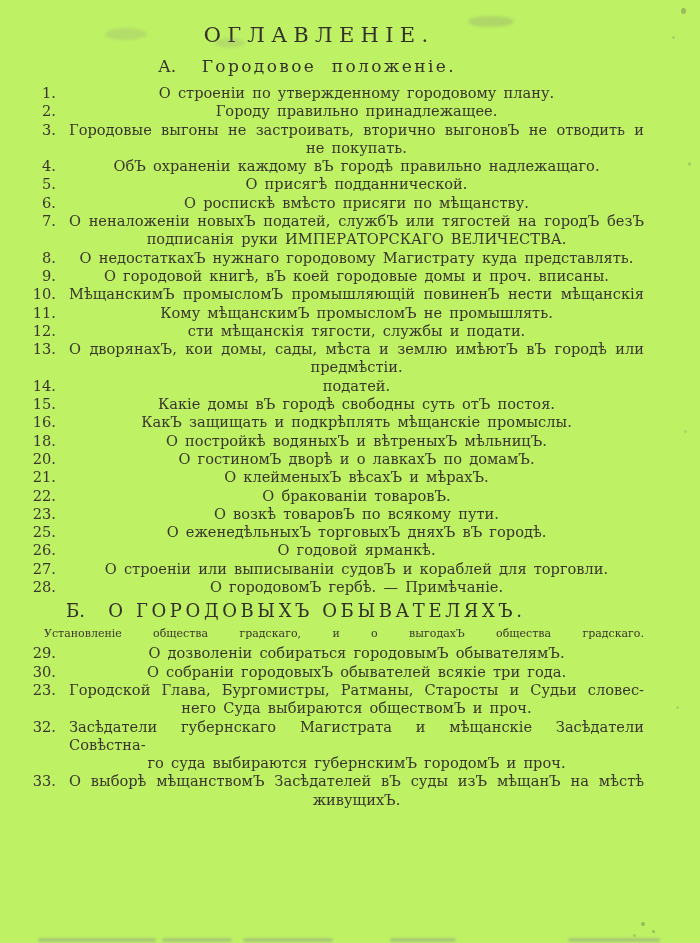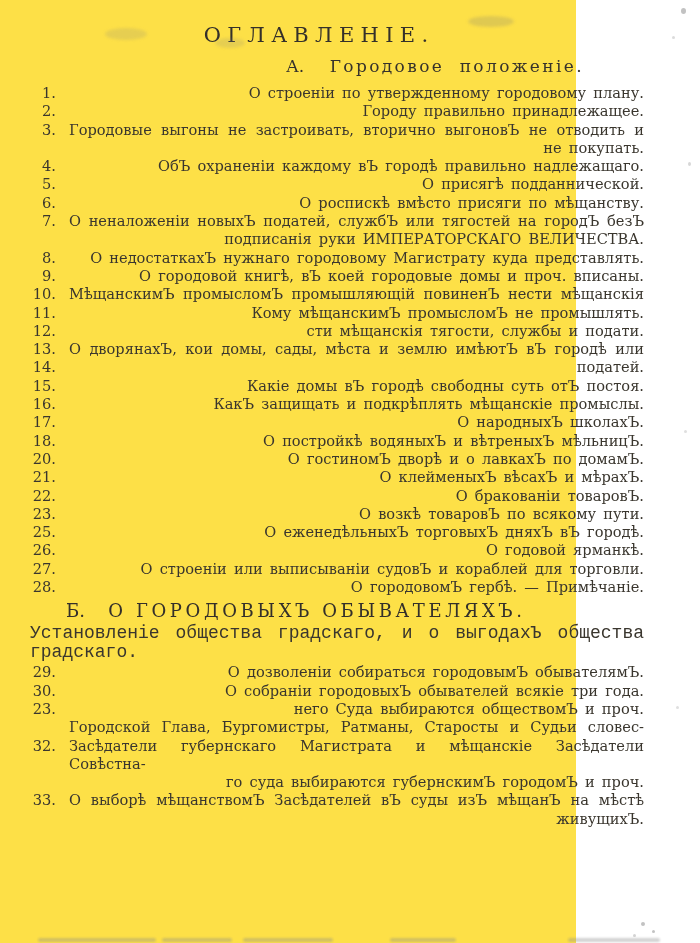--- a/index.html
+++ b/index.html
@@ -4,39 +4,39 @@
 <style>
   html, body { margin: 0; padding: 0; }
   body {
     width: 700px; height: 943px;
     background: #ffffff;
     overflow: hidden;
     font-family: "DejaVu Serif", "Liberation Serif", serif;
   }
   .page {
     position: relative;
-    width: 576px; height: 943px;
-    background: #fde047;
+    width: 700px; height: 943px;
+    background: #bef264;
     color: var(--ink, #3a362e);
   }
   .content {
     position: absolute;
     left: 30px; top: 20px;
     width: 614px;
   }
   .title {
     text-align: center;
     font-size: 21px;
     line-height: 27px;
     letter-spacing: 0.30em;
     margin: 2px 36px 6px 0;
     color: #34302a;
   }
   .subtitle {
-    text-align: right;
+    text-align: center;
     font-size: 17px;
     line-height: 22px;
     letter-spacing: 0.14em;
     word-spacing: 0.45em;
     margin: 0 60px 7px 0;
     color: #36322b;
   }
   .subtitle .sec-label { margin-right: 10px; letter-spacing: 0; }
   .toc {
     font-size: 14.6px;
@@ -44,39 +44,38 @@
     word-spacing: 2.5px;
   }
   .item { display: flex; }
   .num {
     flex: 0 0 26px;
     text-align: right;
     padding-right: 13px;
     white-space: nowrap;
   }
   .txt { flex: 1; min-width: 0; }
-  .txt .line { text-align: right; }
+  .txt .line { text-align: center; }
   .txt .line.fill { text-align: justify; text-align-last: justify; }
   .sec-heading-b {
     font-size: 18px;
     line-height: 25px;
     letter-spacing: 0.20em;
     margin: 2px 0 1px 36px;
     white-space: nowrap;
     color: #34302a;
   }
   .sec-heading-b .sec-label { margin-right: 14px; letter-spacing: 0; }
   .intro {
-    font-size: 18px;
+    font-size: 11px;
     line-height: 19px;
     text-align: justify;
     text-align-last: justify;
-    margin: 0 0 1px 0;
+    margin: 0 0 1px 14px;
     word-spacing: 2px;
-    font-family: Liberation Mono, monospace;
   }
   
   .artifact { position: absolute; pointer-events: none; }
   .smudge { border-radius: 50%; filter: blur(1.5px); background: rgba(130,130,130,0.18); }
   .speck  { border-radius: 50%; background: rgba(95,95,95,0.38); }
   .bleed  { filter: blur(1.2px); background: rgba(140,140,140,0.38); border-radius: 2px; }
 </style>
 </head>
 <body>
 
@@ -175,20 +174,21 @@
     <span class="num">12.</span>
     <span class="txt">
             <div class="line">сти мѣщанскія тягости, службы и подати.</div>
           </span>
   </div>
 
   <div class="item">
     <span class="num">13.</span>
     <span class="txt">
             <div class="line fill">О дворянахЪ, кои домы, сады, мѣста и землю имѣютЪ вЪ городѣ или</div>
+            <div class="line">предмѣстіи.</div>
           </span>
   </div>
 
   <div class="item">
     <span class="num">14.</span>
     <span class="txt">
             <div class="line">податей.</div>
           </span>
   </div>
 
@@ -199,26 +199,20 @@
           </span>
   </div>
 
   <div class="item">
     <span class="num">16.</span>
     <span class="txt">
             <div class="line">КакЪ защищать и подкрѣплять мѣщанскіе промыслы.</div>
           </span>
   </div>
 
-  <div class="item">
-    <span class="num">17.</span>
-    <span class="txt">
-            <div class="line">О народныхЪ школахЪ.</div>
-          </span>
-  </div>
 
   <div class="item">
     <span class="num">18.</span>
     <span class="txt">
             <div class="line">О постройкѣ водяныхЪ и вѣтреныхЪ мѣльницЪ.</div>
           </span>
   </div>
 
 
   <div class="item">
@@ -297,22 +291,22 @@
   <div class="item">
     <span class="num">30.</span>
     <span class="txt">
             <div class="line">О собраніи городовыхЪ обывателей всякіе три года.</div>
           </span>
   </div>
 
   <div class="item">
     <span class="num">23.</span>
     <span class="txt">
+            <div class="line fill">Городской Глава, Бургомистры, Ратманы, Старосты и Судьи словес-</div>
             <div class="line">него Суда выбираются обществомЪ и проч.</div>
-            <div class="line fill">Городской Глава, Бургомистры, Ратманы, Старосты и Судьи словес-</div>
           </span>
   </div>
 
   <div class="item">
     <span class="num">32.</span>
     <span class="txt">
             <div class="line fill">Засѣдатели губернскаго Магистрата и мѣщанскіе Засѣдатели Совѣстна-</div>
             <div class="line">го суда выбираются губернскимЪ городомЪ и проч.</div>
           </span>
   </div>

